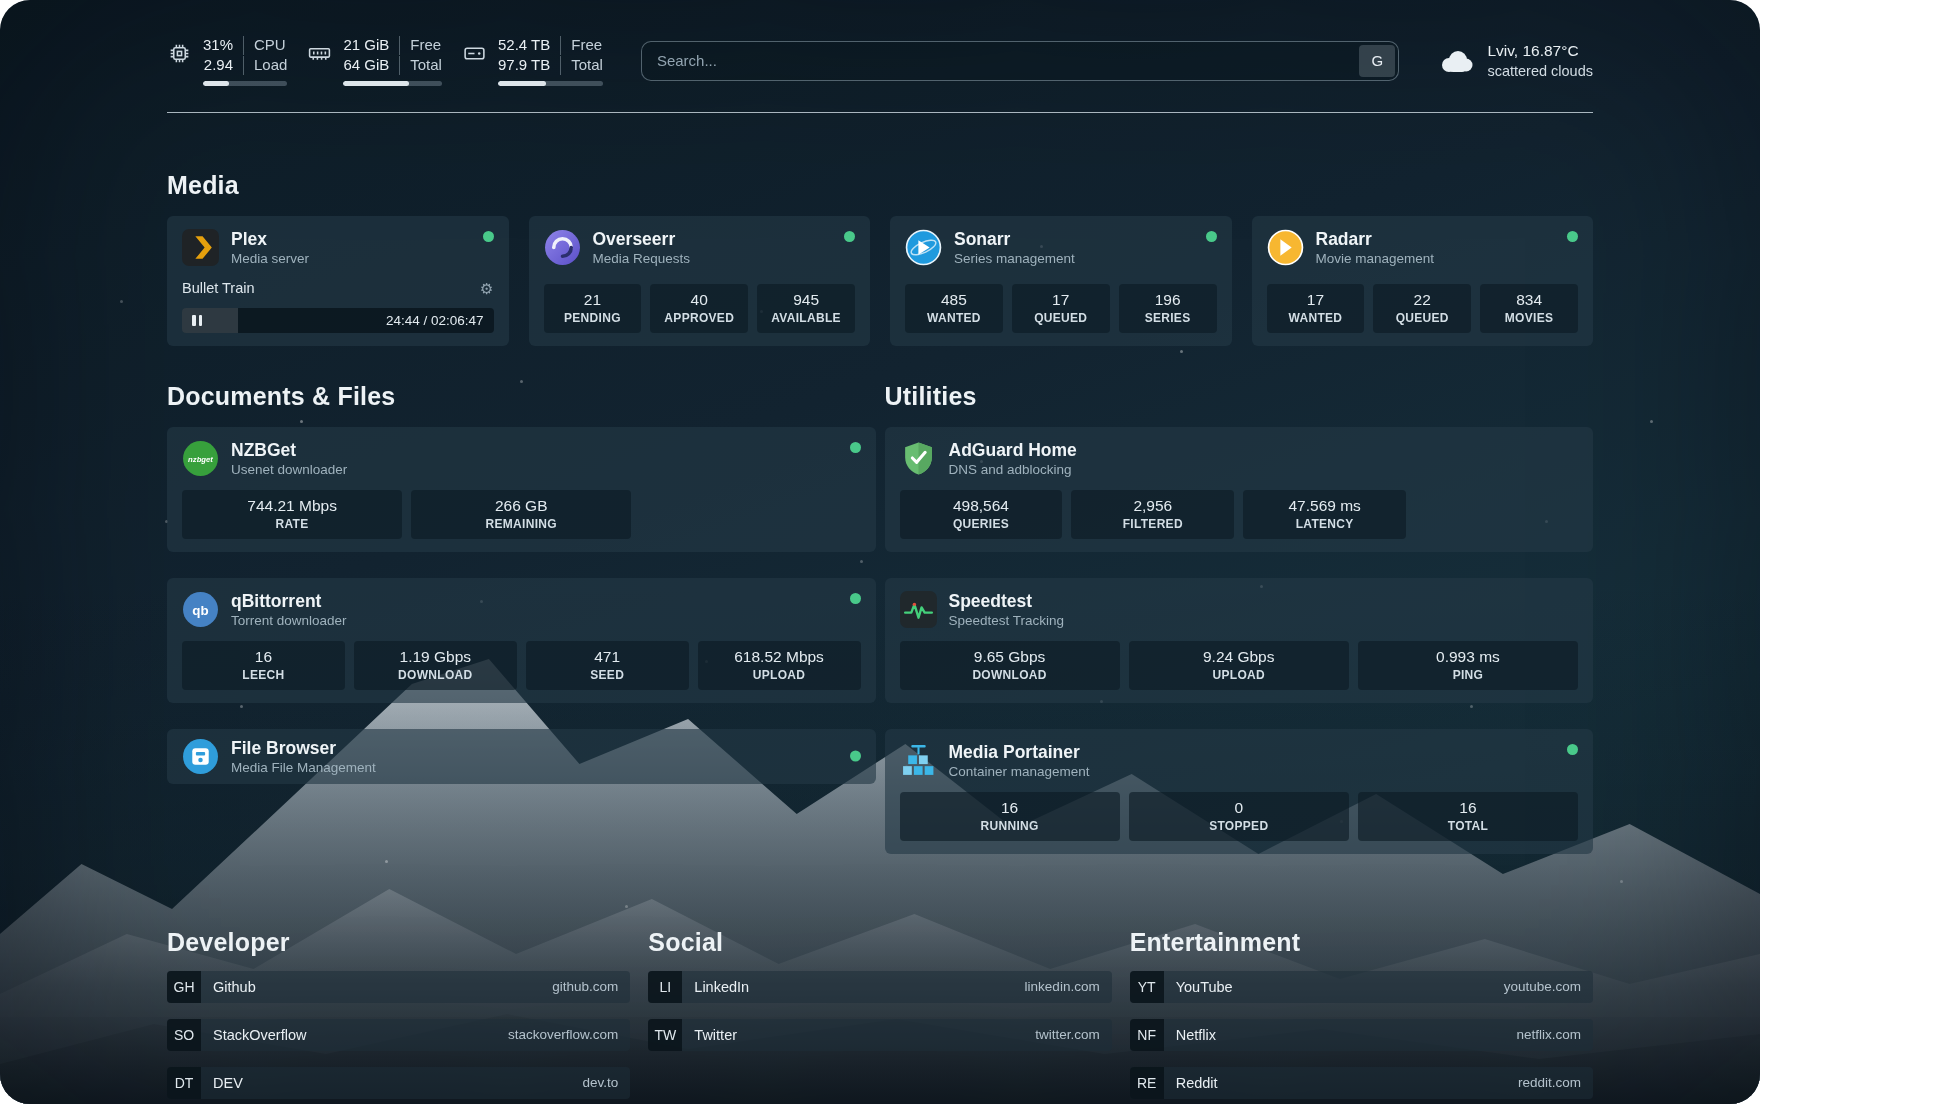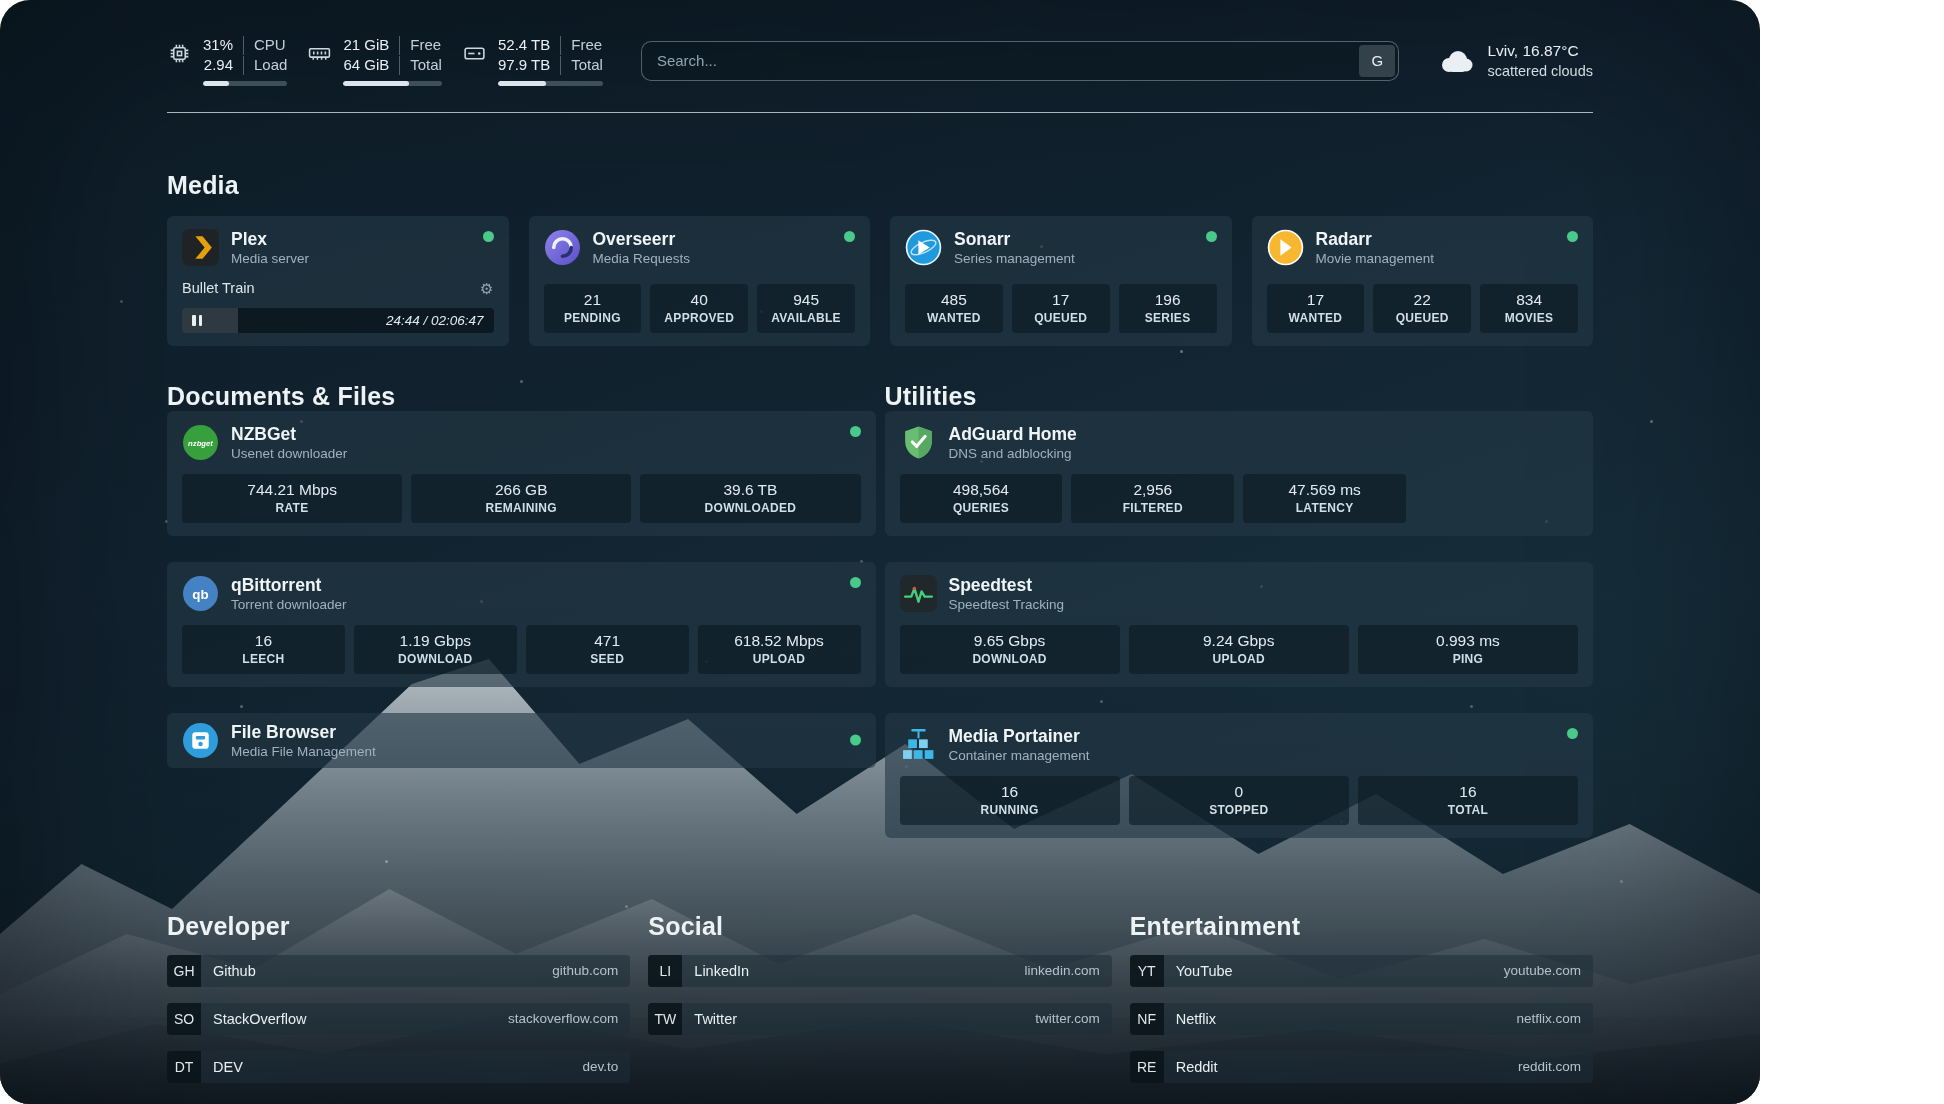--- a/index.html
+++ b/index.html
@@ -82,24 +82,24 @@
 
   
   .np-row { display:flex; align-items:center; margin-top:10px; }
   .np-title { font-size:14.5px; color:#dde6ec; }
   .gear { margin-left:auto; color:#93a5b1; font-size:15px; cursor:pointer; line-height:1; }
   .player { margin-top:7px; height:25px; background:rgba(9,20,27,.8); border-radius:4px; position:relative;
     display:flex; align-items:center; padding:0 10px; overflow:hidden; }
   .player-fill { position:absolute; left:0; top:0; bottom:0; background:rgba(221,231,238,.16); }
   .pause { display:flex; gap:3px; position:relative; cursor:pointer; }
   .pause span { width:3.5px; height:11px; background:#e9eff3; border-radius:1px; display:block; }
-  .ptime { margin-left:auto; font-size:13.5px; color:#e3ebf0; position:relative;font-style:italic; }
+  .ptime { margin-left:auto; font-size:13.5px; color:#e3ebf0; position:relative; }
 
   .two-col { display:grid; grid-template-columns:1fr 1fr; column-gap:9px; margin-top:36px; }
-  .col .section-title { }
+  .col .section-title { margin-bottom:16px; }
   .col .card + .card { margin-top:26px; }
   .card.slim { padding:9px 15px; justify-content:center; }
   .card.slim .dot { top:50%; transform:translateY(-50%); }
 
   
   .bookmarks { display:grid; grid-template-columns:repeat(3,1fr); column-gap:18px; margin-top:74px; }
   .bm-list { margin-top:14px; display:flex; flex-direction:column; gap:16px; }
   .bm { display:flex; align-items:center; height:32px; background:rgba(30,46,56,.55); border-radius:4px; overflow:hidden; cursor:pointer; }
   .bm-abbr { width:34px; height:100%; background:rgba(8,18,25,.82); color:#dfe7ec; font-size:14px;
     display:flex; align-items:center; justify-content:center; flex:none; }
@@ -381,24 +381,20 @@
           <span class="dot"></span>
           <div class="stats c3">
             <div class="stat">
               <div class="v">744.21 Mbps</div>
               <div class="l">RATE</div>
             </div>
             <div class="stat">
               <div class="v">266 GB</div>
               <div class="l">REMAINING</div>
             </div>
-            <div class="stat">
-              <div class="v">39.6 TB</div>
-              <div class="l">DOWNLOADED</div>
-            </div>
           </div>
         </div>
 
         <div class="card">
           <div class="card-head">
             <span class="svc-icon">
               <svg width="37" height="37" viewBox="0 0 36 36">
                 <circle cx="18" cy="18" r="17" fill="#4582c4"></circle>
                 <text x="18" y="23" text-anchor="middle" font-size="13" font-weight="bold" fill="#ffffff" font-family="Liberation Sans, sans-serif">qb</text>
               </svg>

